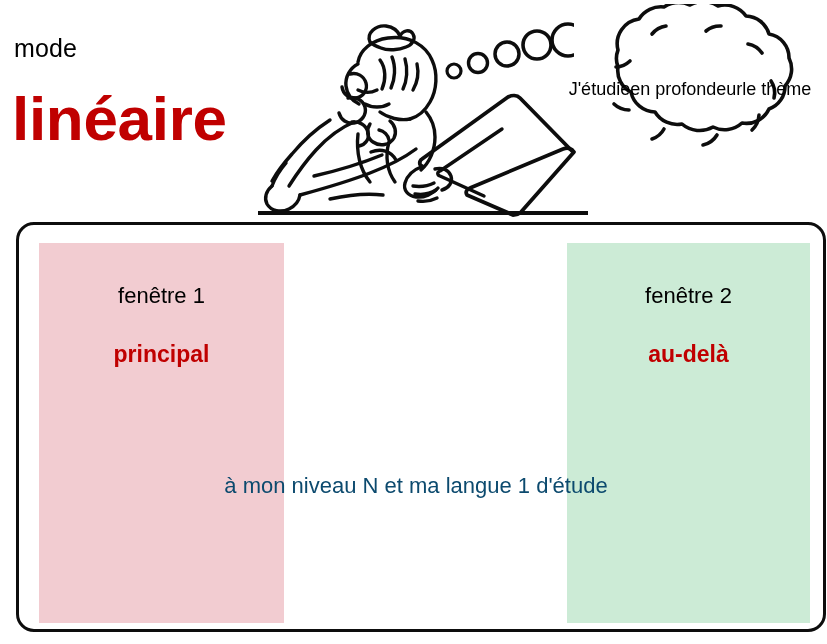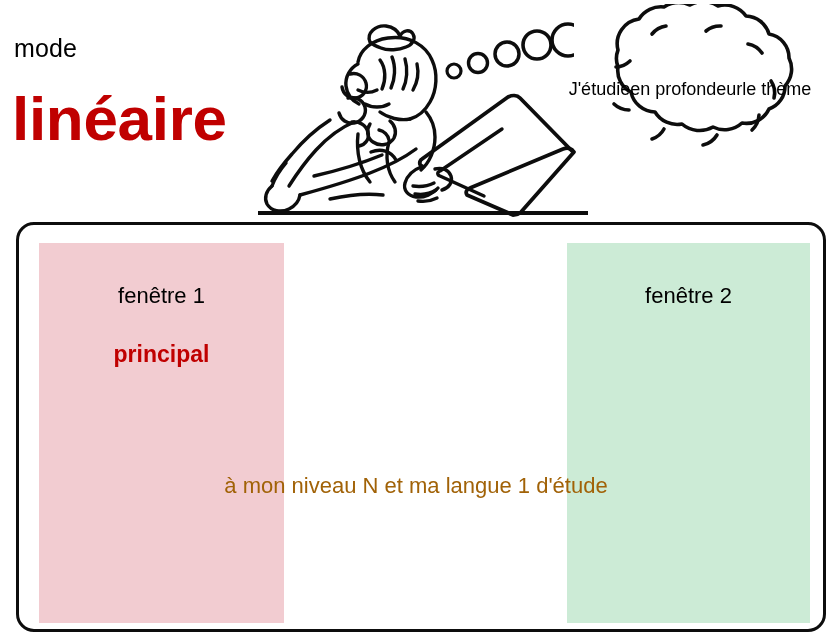--- a/index.html
+++ b/index.html
@@ -122,21 +122,21 @@
 
   
   #shared-note {
     position: absolute;
     left: 3px;
     right: 13px;
     top: 240px;
     text-align: center;
     font-size: 22px;
     line-height: 1.95;
-    color: #a16207;
+    color: #0c4a6e;
     pointer-events: none;
   }
   #shared-note div { display: block; }
 </style>
 </head>
 <body>
 
 <div id="header-mode-label">mode</div>
 <div id="header-mode-value" style="color: rgb(192, 0, 0);">linéaire</div>
 
@@ -243,19 +243,20 @@
 <div id="windows-container">
 
   <div id="window-col-1" class="window-column" style="background: rgb(242, 204, 209);">
     <div class="window-title">fenêtre 1</div>
     <div class="window-kind">principal</div>
   </div>
 
 
   <div id="window-col-3" class="window-column" style="background: rgb(204, 235, 214);">
     <div class="window-title">fenêtre 2</div>
+    <div class="window-kind">au-delà</div>
   </div>
 
   <div id="shared-note">
     <div>à mon niveau N et ma langue 1 d'étude</div>
   </div>
 
 </div>
 
 </body></html>

